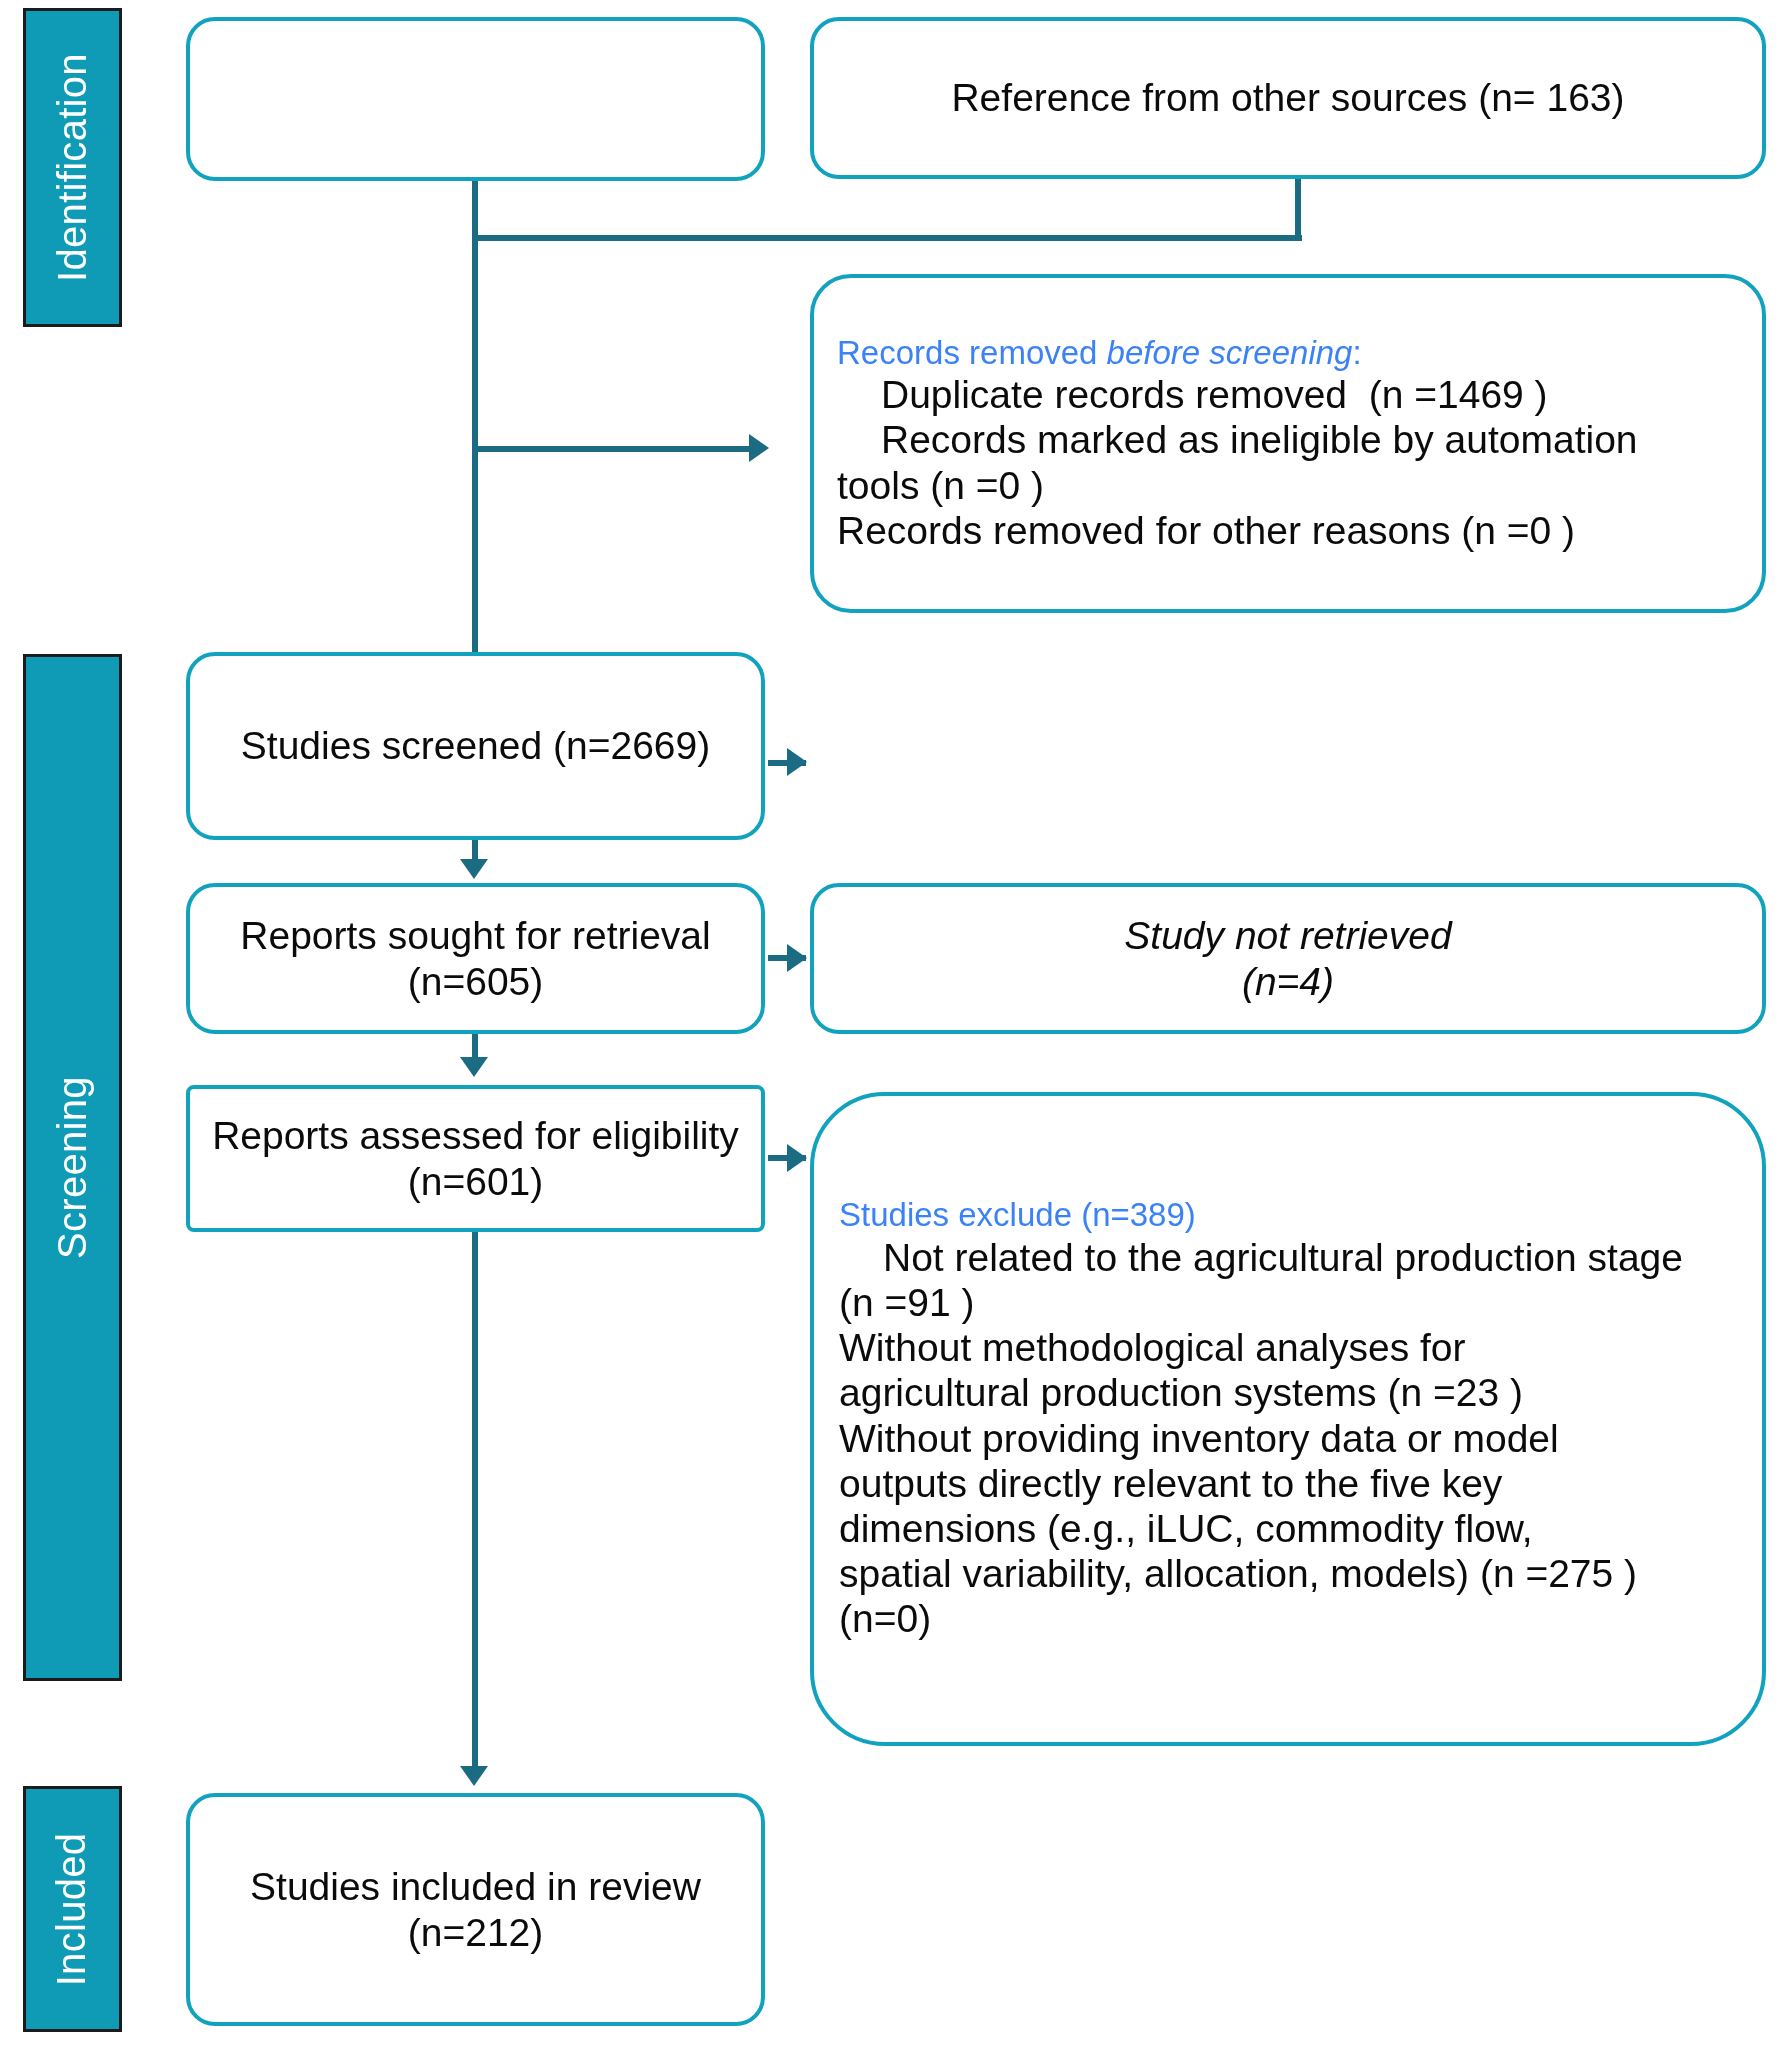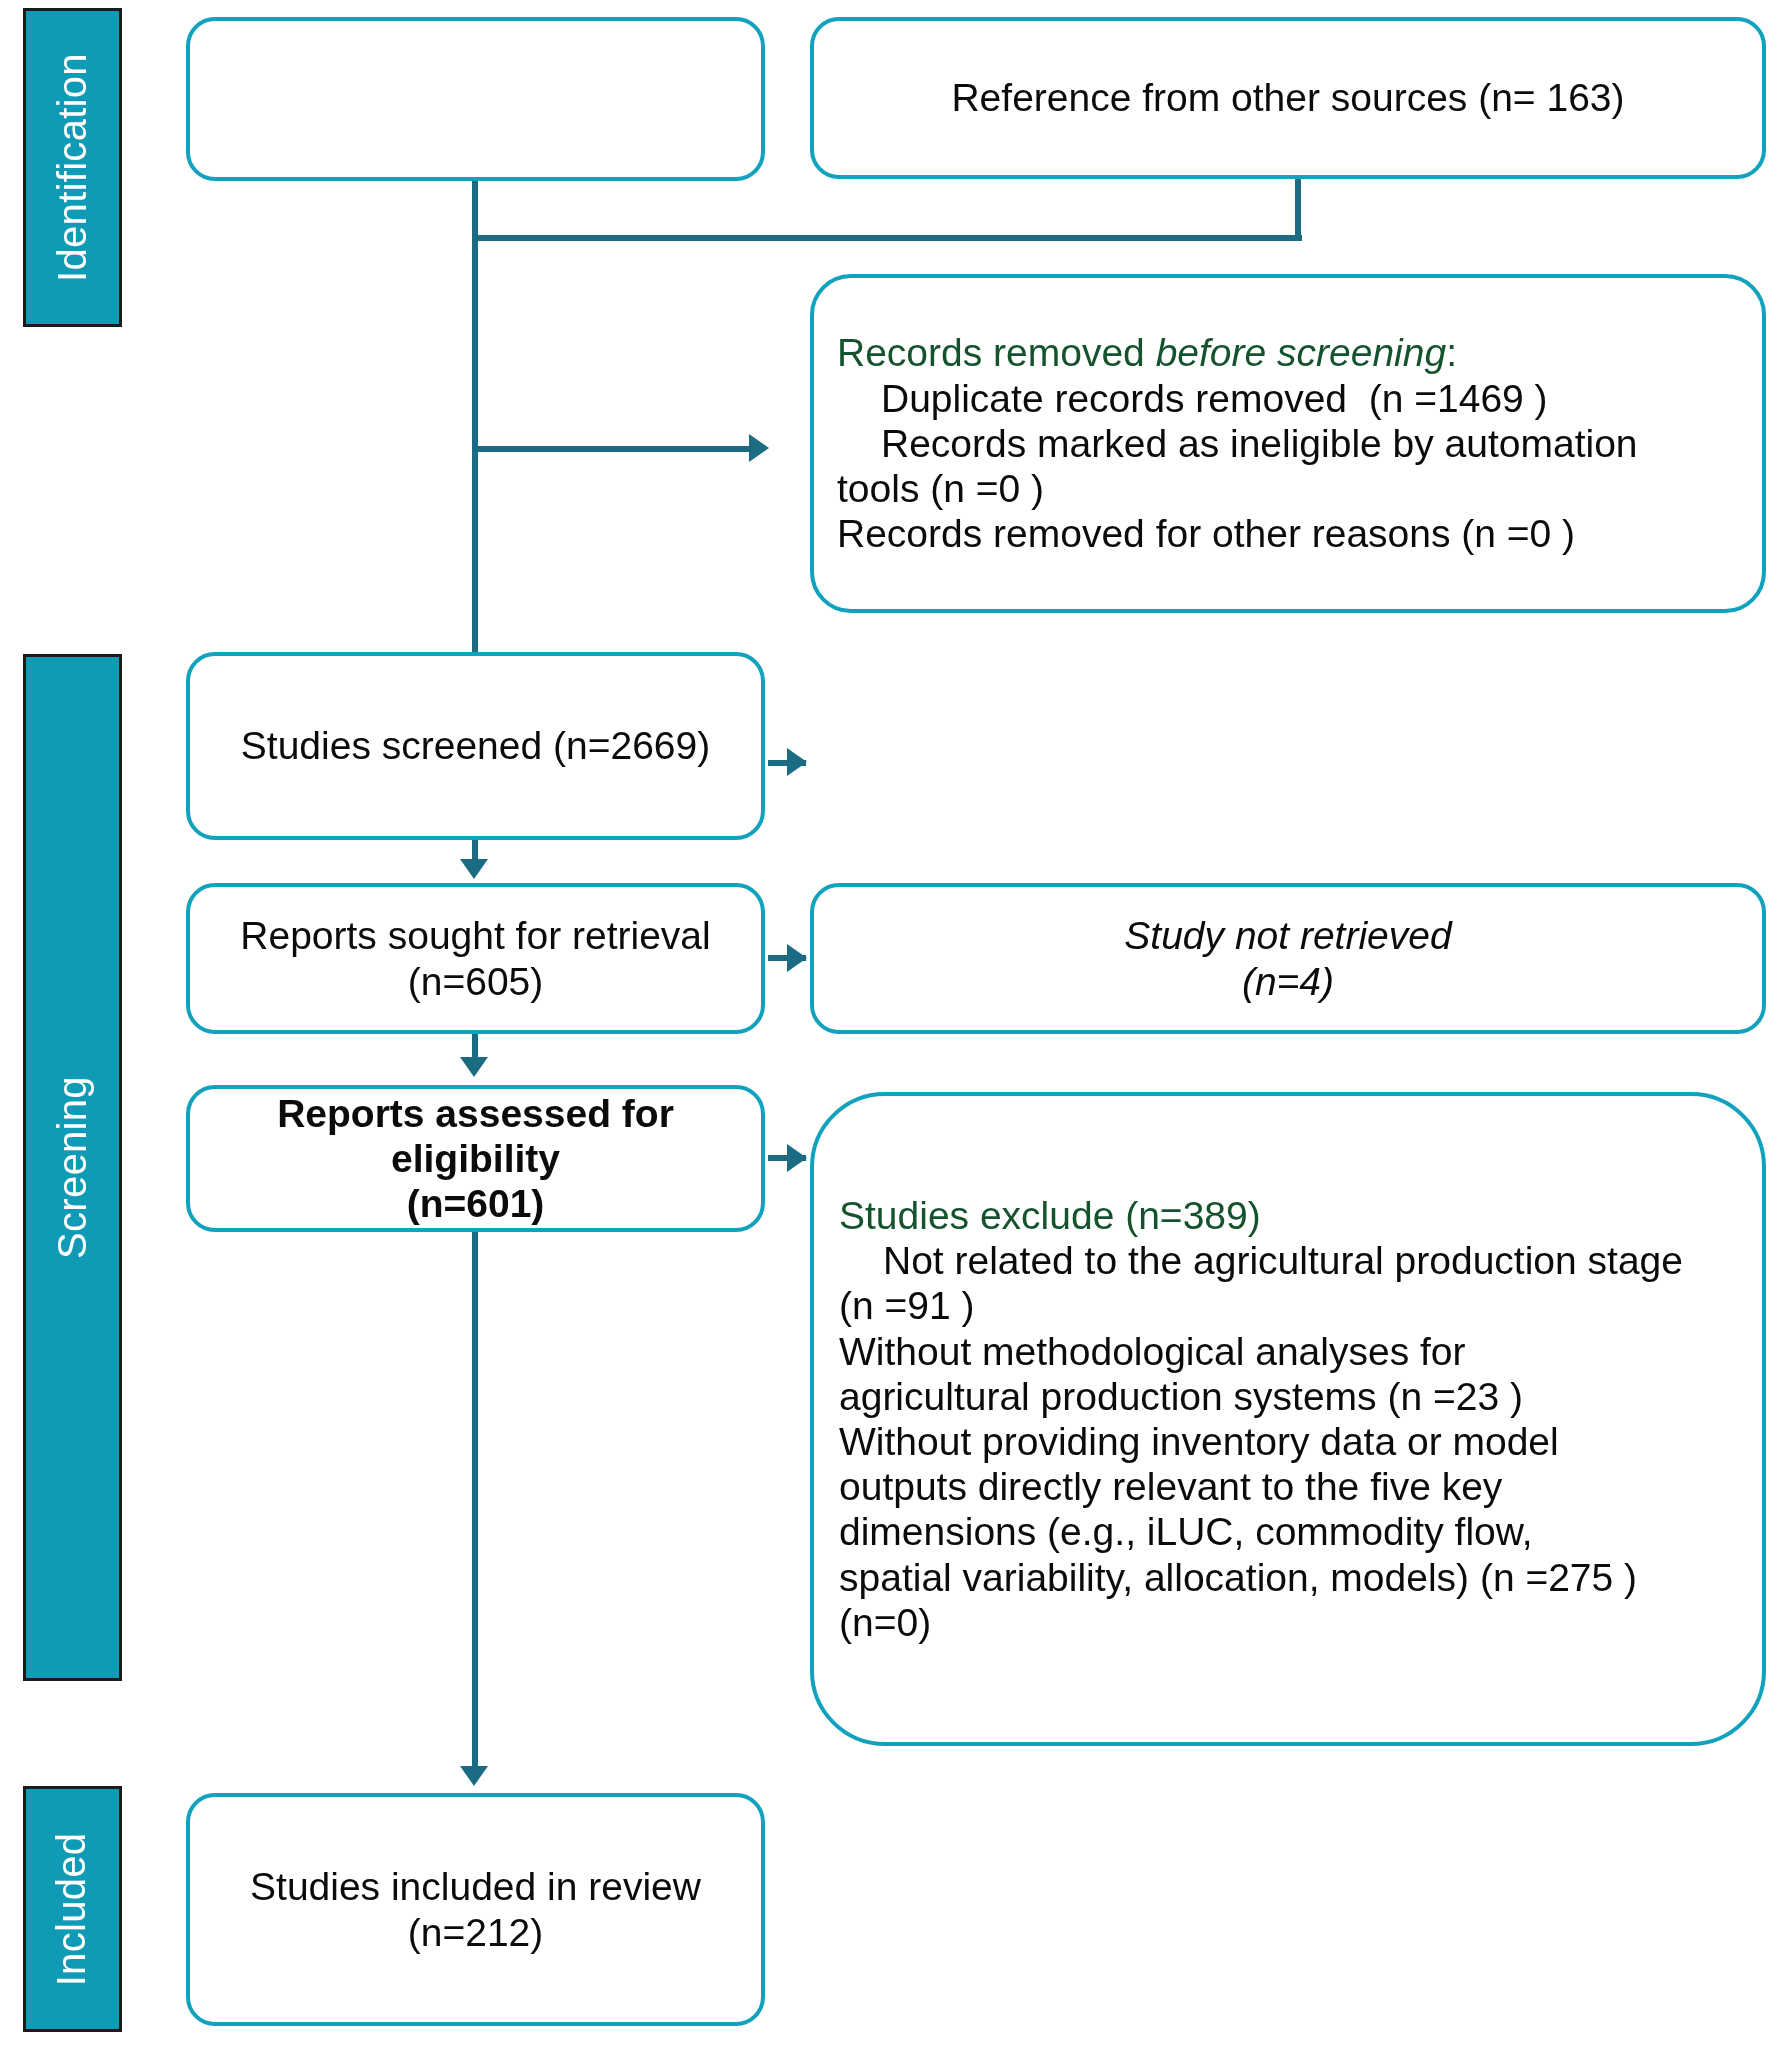--- a/index.html
+++ b/index.html
@@ -43,21 +43,21 @@
     line-height:1.16;
     color:#0b0b0b;
     white-space:pre-wrap;
   }
   .node .line.sub{
     padding-left:44px;
   }
   .node .line.sub2{
     padding-left:0px;
   }
-  .node .hdr{font-size:39px;line-height:1.16;color:#14532d;}
+  .node .hdr{font-size:33px;line-height:1.16;color:#3b82f6;}
   .node .hdr em{font-style:italic;}
   .node-pad{padding:0 19px;width:100%;box-sizing:border-box;}
   
   .conn{
     position:absolute;
     background:#1b6b82;
   }
   .arrow-right{
     position:absolute;
     width:0;height:0;
@@ -155,21 +155,21 @@
     </div>
   </div>
 
   <div class="node center" style="left:810px;top:883px;width:956px;height:151px;border-radius:29px;font-style:italic;">
     <div class="node-pad">
       <div class="line">Study not retrieved</div>
       <div class="line">(n=4)</div>
     </div>
   </div>
 
-  <div class="node center" style="left:186px;top:1085px;width:579px;height:147px;border-radius:29px;font-weight:bold;">
+  <div class="node center" style="left:186px;top:1085px;width:579px;height:147px;border-radius:8px;">
     <div class="node-pad">
       <div class="line">Reports assessed for eligibility</div>
       <div class="line">(n=601)</div>
     </div>
   </div>
 
   <div class="node left" style="left:810px;top:1092px;width:956px;height:654px;border-radius:75px;">
     <div class="node-pad" style="padding:0 25px;">
       <div class="hdr">Studies exclude (n=389)</div>
       <div class="line sub">Not related to the agricultural production stage</div>

